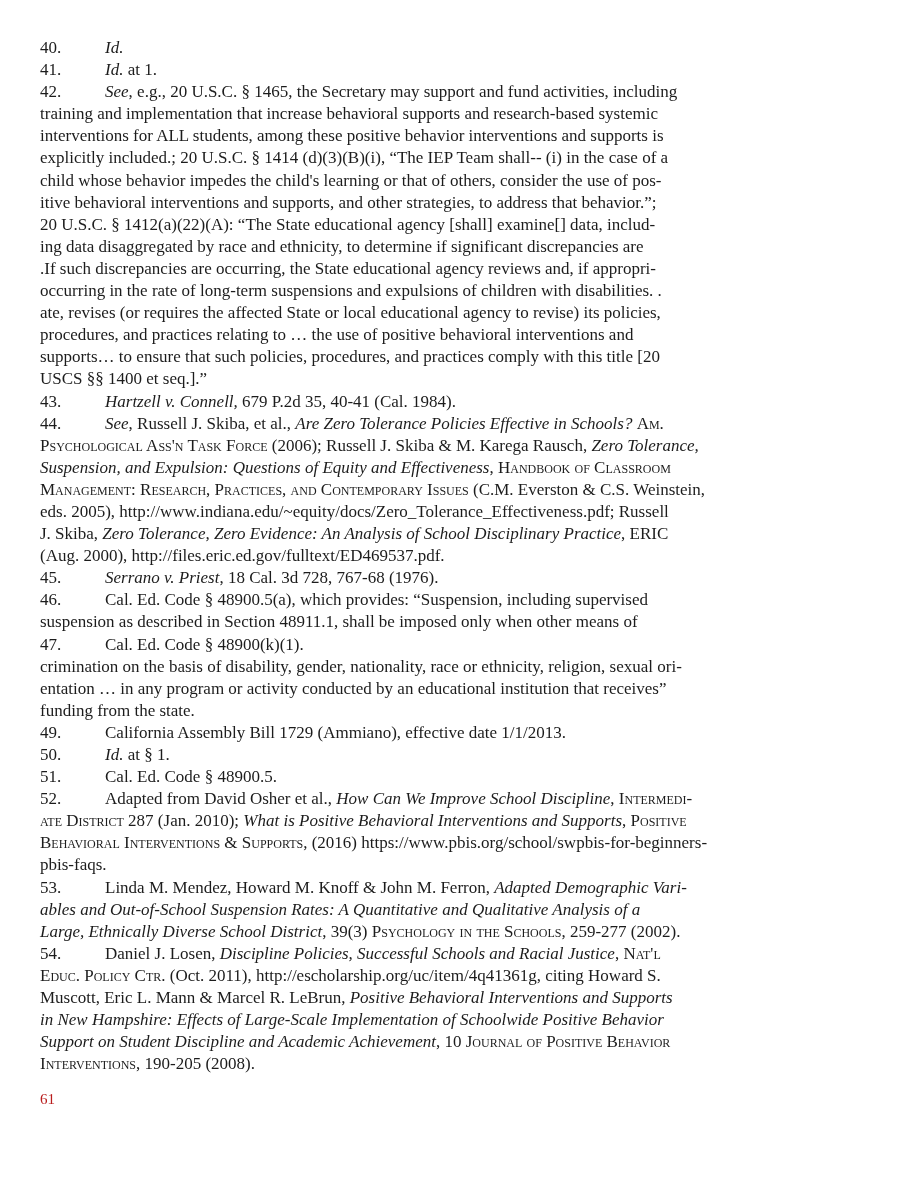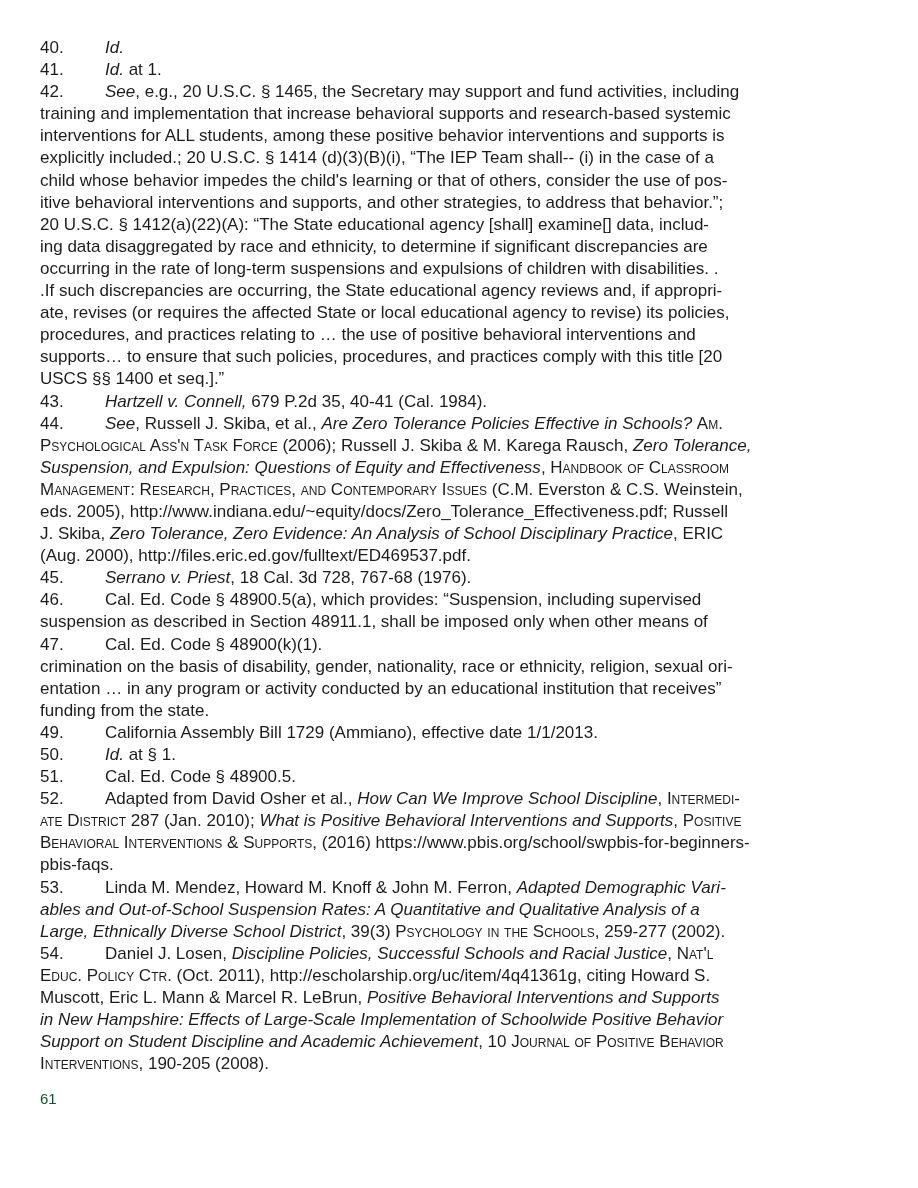--- a/index.html
+++ b/index.html
@@ -7,21 +7,21 @@
     padding: 0;
     background: #ffffff;
   }
   .page {
     position: relative;
     width: 918px;
     height: 1188px;
     box-sizing: border-box;
     background: #ffffff;
     padding: 37px 28px 0 40px;
-    font-family: Liberation Sans, sans-serif;
+    font-family: Liberation Serif, serif;
     font-size: 17px;
     line-height: 22.1px;
     color: #1c1c1c;
     overflow: hidden;
   }
   .line {
     white-space: pre;
     height: 22.1px;
   }
   .fn-num {
@@ -50,22 +50,22 @@
       </div>
       <div>
         <div class="line"><span class="fn-num">42.</span><span class="it">See</span><span>, e.g., 20 U.S.C. § 1465, the Secretary may support and fund activities, including</span></div>
         <div class="line"><span>training and implementation that increase behavioral supports and research-based systemic</span></div>
         <div class="line"><span>interventions for ALL students, among these positive behavior interventions and supports is</span></div>
         <div class="line"><span>explicitly included.; 20 U.S.C. § 1414 (d)(3)(B)(i), “The IEP Team shall-- (i) in the case of a</span></div>
         <div class="line"><span>child whose behavior impedes the child's learning or that of others, consider the use of pos-</span></div>
         <div class="line"><span>itive behavioral interventions and supports, and other strategies, to address that behavior.”;</span></div>
         <div class="line"><span>20 U.S.C. § 1412(a)(22)(A): “The State educational agency [shall] examine[] data, includ-</span></div>
         <div class="line"><span>ing data disaggregated by race and ethnicity, to determine if significant discrepancies are</span></div>
+        <div class="line"><span>.If such discrepancies are occurring, the State educational agency reviews and, if appropri-</span></div>
         <div class="line"><span>occurring in the rate of long-term suspensions and expulsions of children with disabilities. .</span></div>
-        <div class="line"><span>.If such discrepancies are occurring, the State educational agency reviews and, if appropri-</span></div>
         <div class="line"><span>ate, revises (or requires the affected State or local educational agency to revise) its policies,</span></div>
         <div class="line"><span>procedures, and practices relating to … the use of positive behavioral interventions and</span></div>
         <div class="line"><span>supports… to ensure that such policies, procedures, and practices comply with this title [20</span></div>
         <div class="line"><span>USCS §§ 1400 et seq.].”</span></div>
       </div>
       <div>
         <div class="line"><span class="fn-num">43.</span><span class="it">Hartzell v. Connell,</span><span> 679 P.2d 35, 40-41 (Cal. 1984).</span></div>
       </div>
       <div>
         <div class="line"><span class="fn-num">44.</span><span class="it">See</span><span>, Russell J. Skiba, et al., </span><span class="it">Are Zero Tolerance Policies Effective in Schools?</span><span> </span><span class="sc">Am.</span></div>
@@ -113,14 +113,14 @@
       </div>
       <div>
         <div class="line"><span class="fn-num">54.</span><span>Daniel J. Losen, </span><span class="it">Discipline Policies, Successful Schools and Racial Justice</span><span>, </span><span class="sc">Nat'l</span></div>
         <div class="line"><span class="sc">Educ. Policy Ctr.</span><span> (Oct. 2011), http://escholarship.org/uc/item/4q41361g, citing Howard S.</span></div>
         <div class="line"><span>Muscott, Eric L. Mann &amp; Marcel R. LeBrun, </span><span class="it">Positive Behavioral Interventions and Supports</span></div>
         <div class="line"><span class="it">in New Hampshire: Effects of Large-Scale Implementation of Schoolwide Positive Behavior</span></div>
         <div class="line"><span class="it">Support on Student Discipline and Academic Achievement</span><span>, 10 </span><span class="sc">Journal of Positive Behavior</span></div>
         <div class="line"><span class="sc">Interventions</span><span>, 190-205 (2008).</span></div>
       </div>
     </div>
-  <div class="page-number" style="color: #14532d;">61</div>
+  <div class="page-number" style="color: #b91c1c;">61</div>
 </div>
 
 </body></html>

